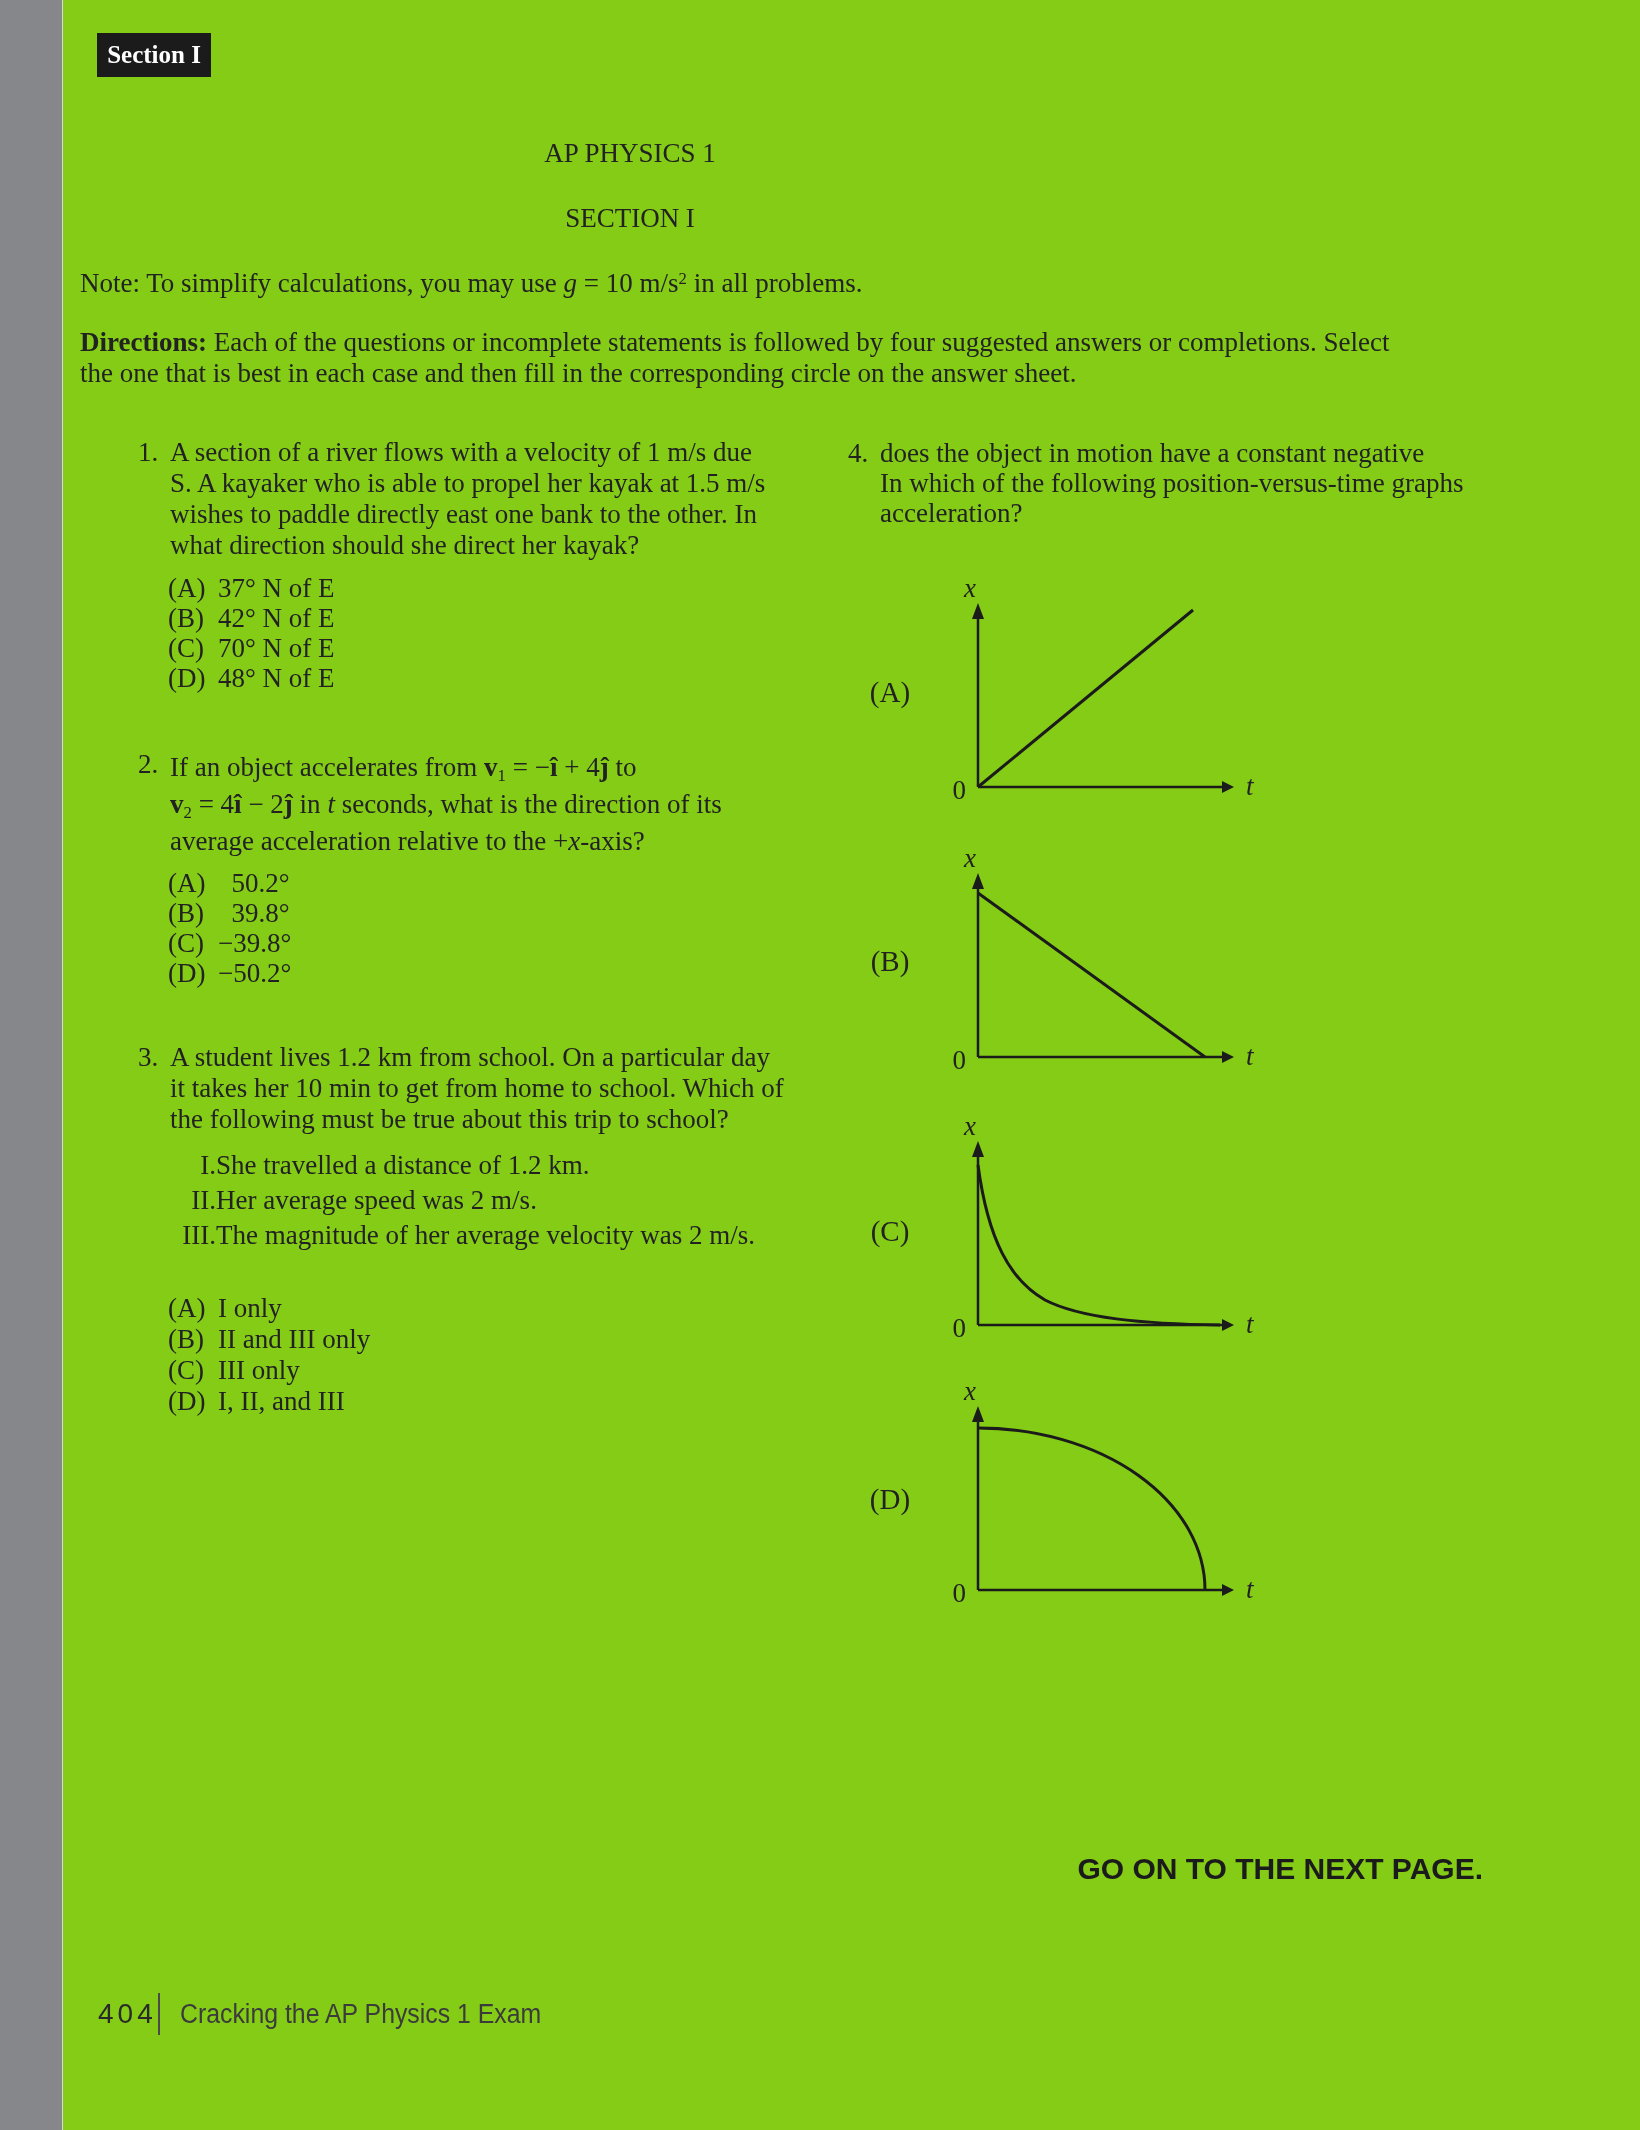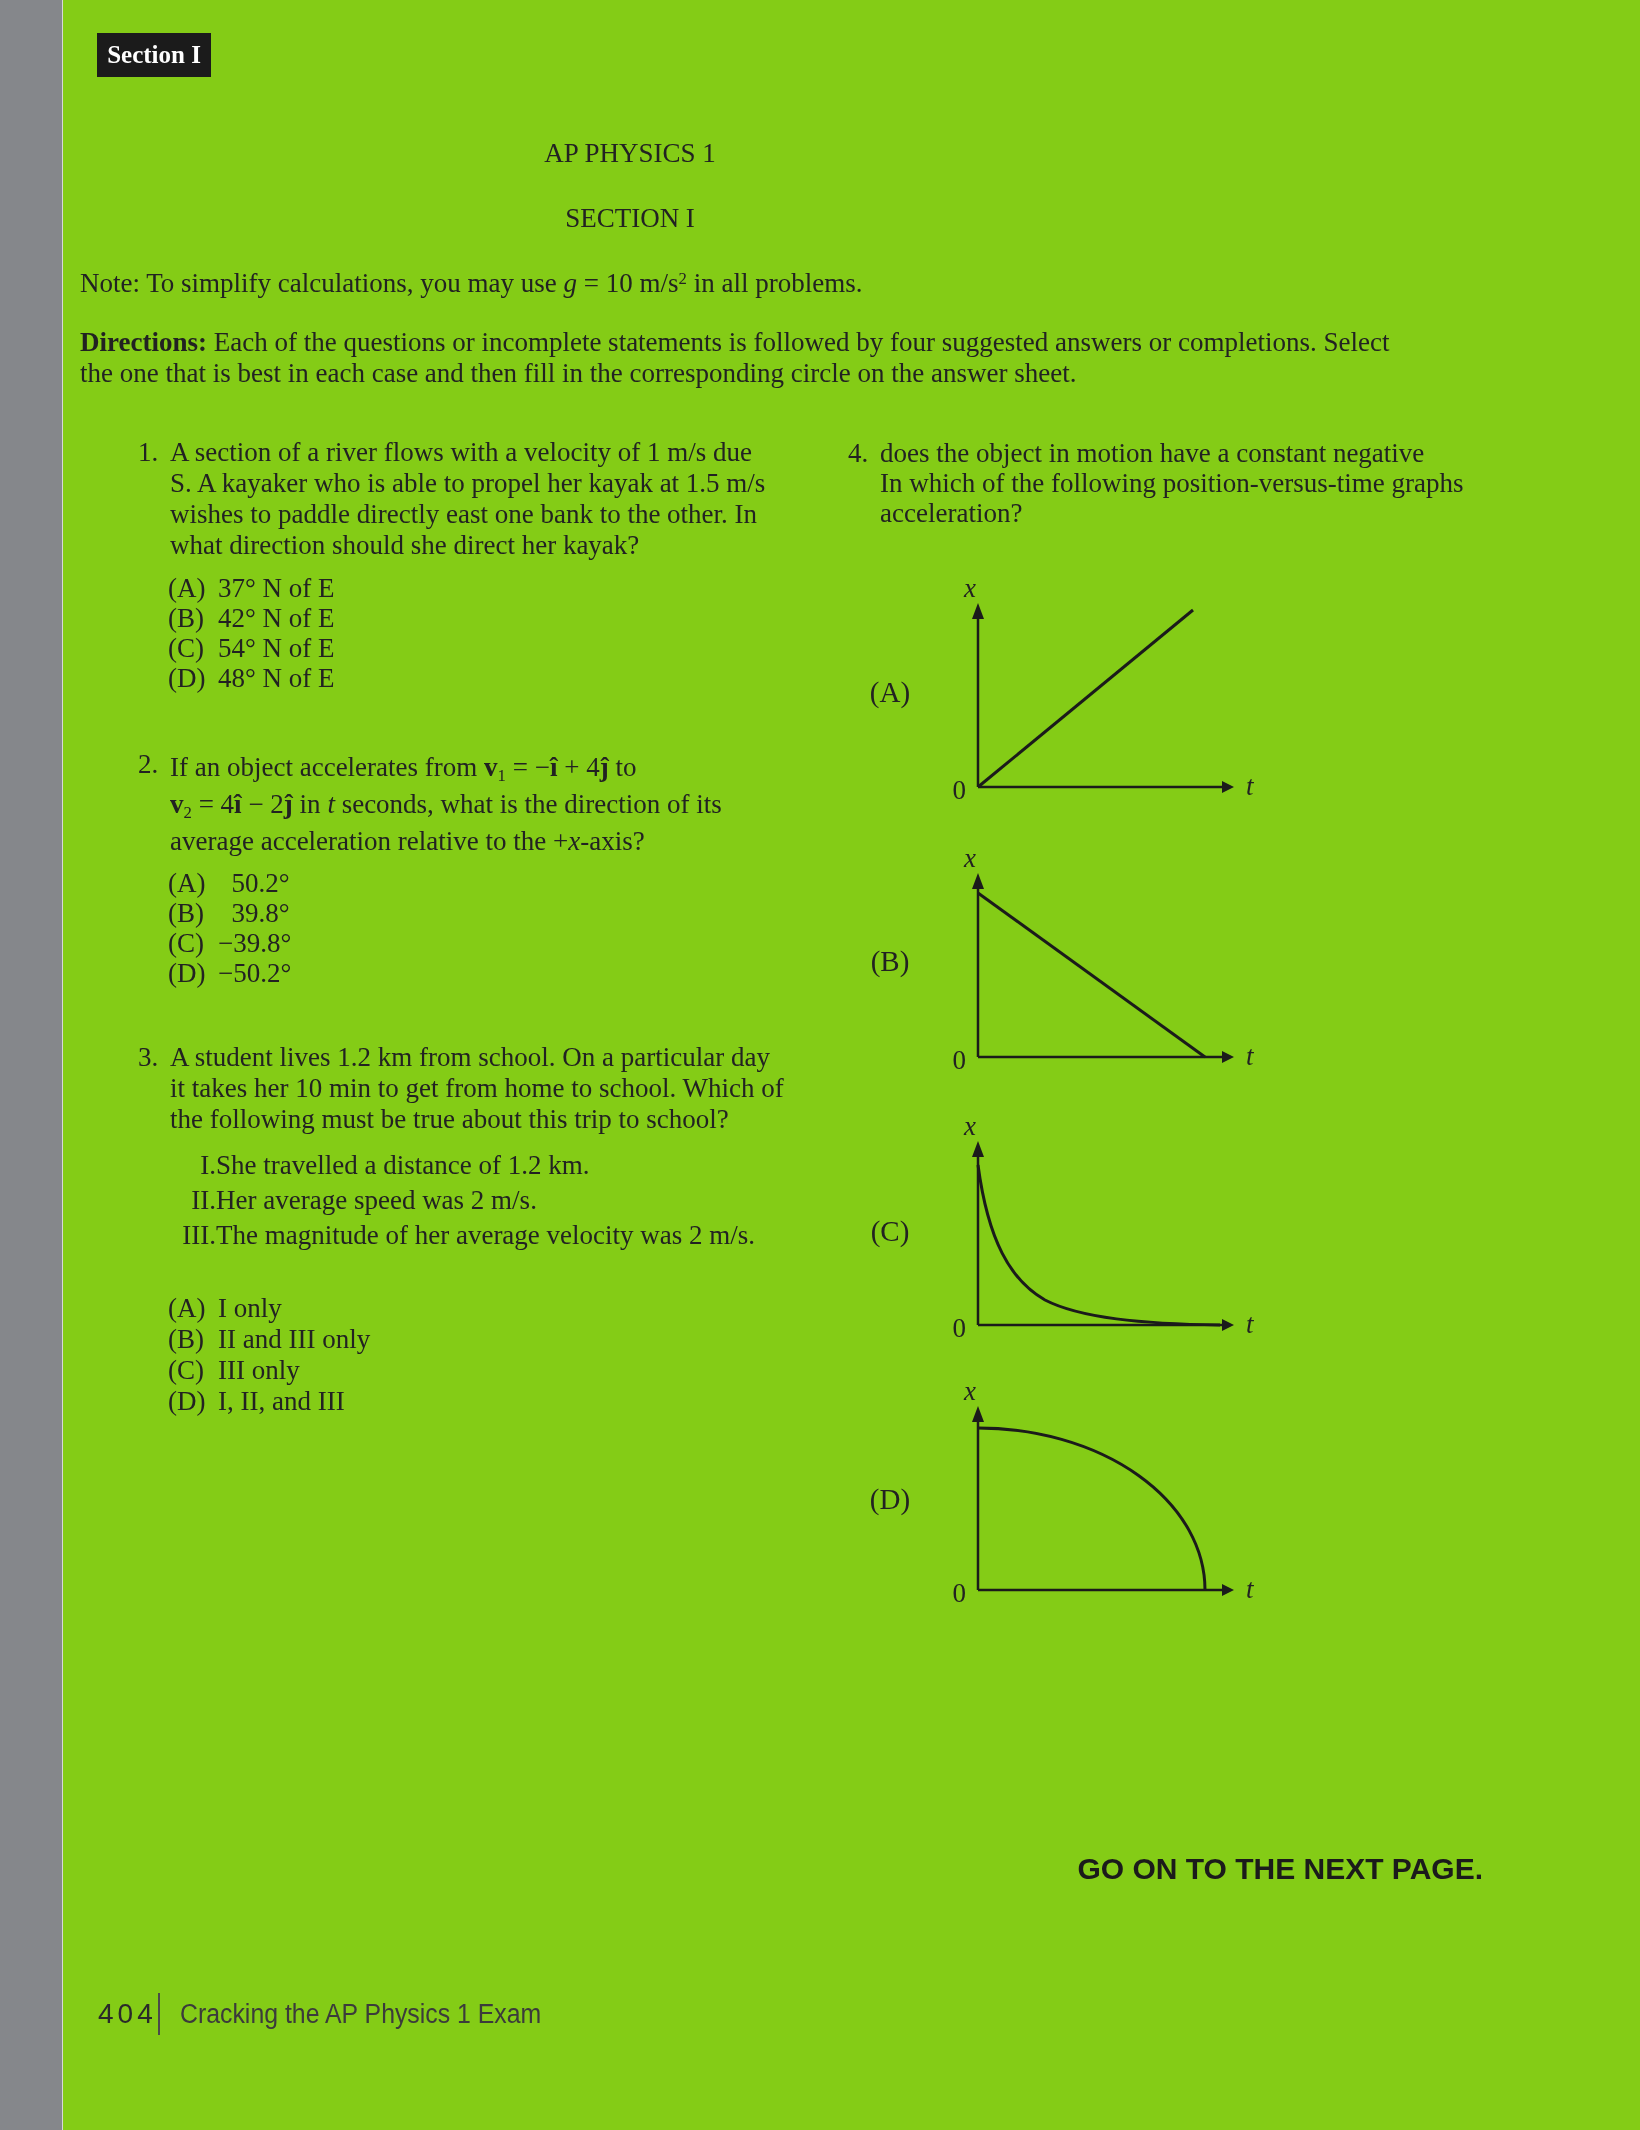--- a/index.html
+++ b/index.html
@@ -79,21 +79,21 @@
     <div class="qlines">
       <div>A section of a river flows with a velocity of 1 m/s due</div>
       <div>S. A kayaker who is able to propel her kayak at 1.5 m/s</div>
       <div>wishes to paddle directly east one bank to the other. In</div>
       <div>what direction should she direct her kayak?</div>
     </div>
   </div>
   <div class="abs choices ch30" style="left:168px;top:573px;">
     <div class="choice"><span class="clabel">(A)</span><span>37° N of E</span></div>
     <div class="choice"><span class="clabel">(B)</span><span>42° N of E</span></div>
-    <div class="choice"><span class="clabel">(C)</span><span>54° N of E</span></div>
+    <div class="choice"><span class="clabel">(C)</span><span>70° N of E</span></div>
     <div class="choice"><span class="clabel">(D)</span><span>48° N of E</span></div>
   </div>
 
   <div class="abs q lh37" style="left:138px;top:749px;">
     <div class="qnum">2.</div>
     <div class="qlines">
       <div><span>If an object accelerates from </span><span class="vec">v</span><sub class="vs">1</sub><span> = −</span><span class="vec">î</span><span> + 4</span><span class="vec">ĵ</span><span> to</span></div>
       <div><span class="vec">v</span><sub class="vs">2</sub><span> = 4</span><span class="vec">î</span><span> − 2</span><span class="vec">ĵ</span><span> in </span><span class="i">t</span><span> seconds, what is the direction of its</span></div>
       <div><span>average acceleration relative to the +</span><span class="i">x</span><span>-axis?</span></div>
     </div>

